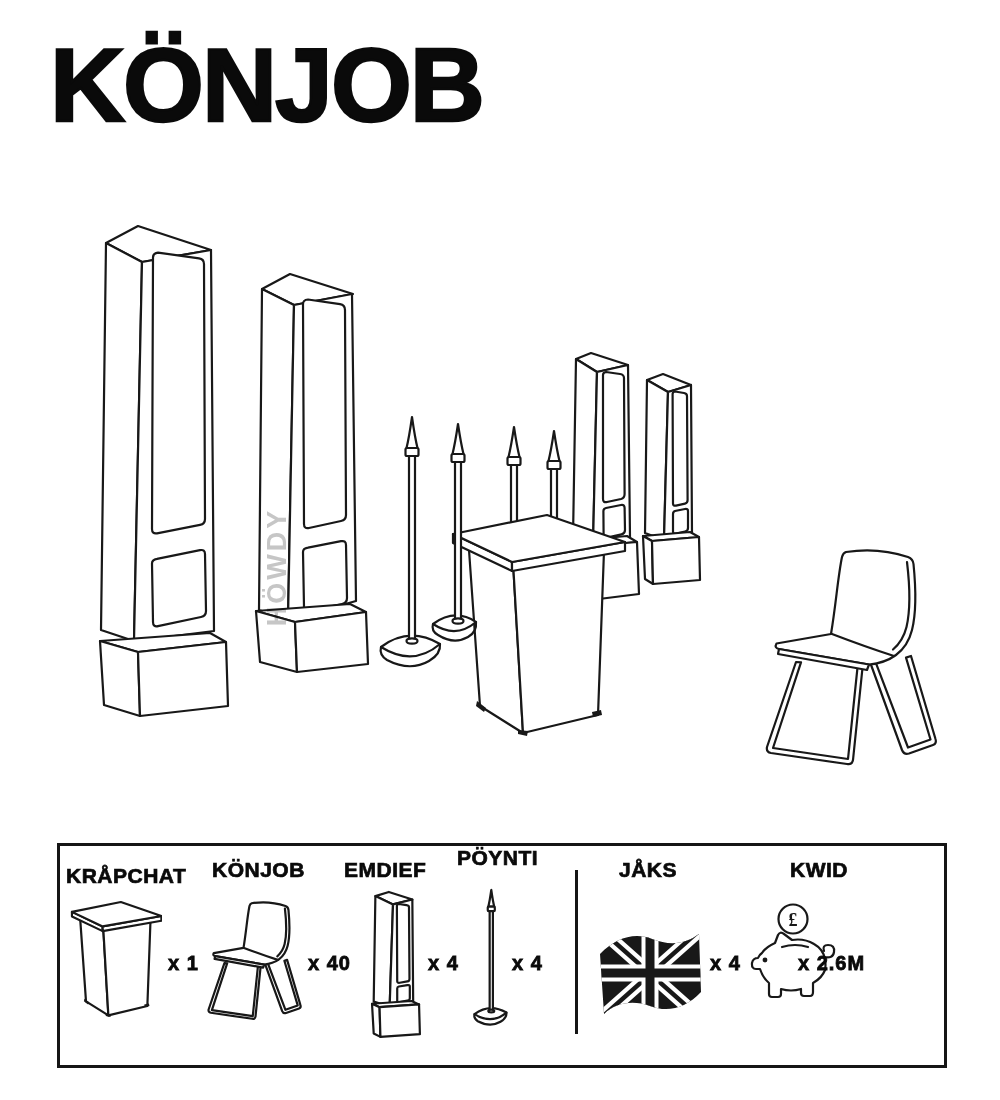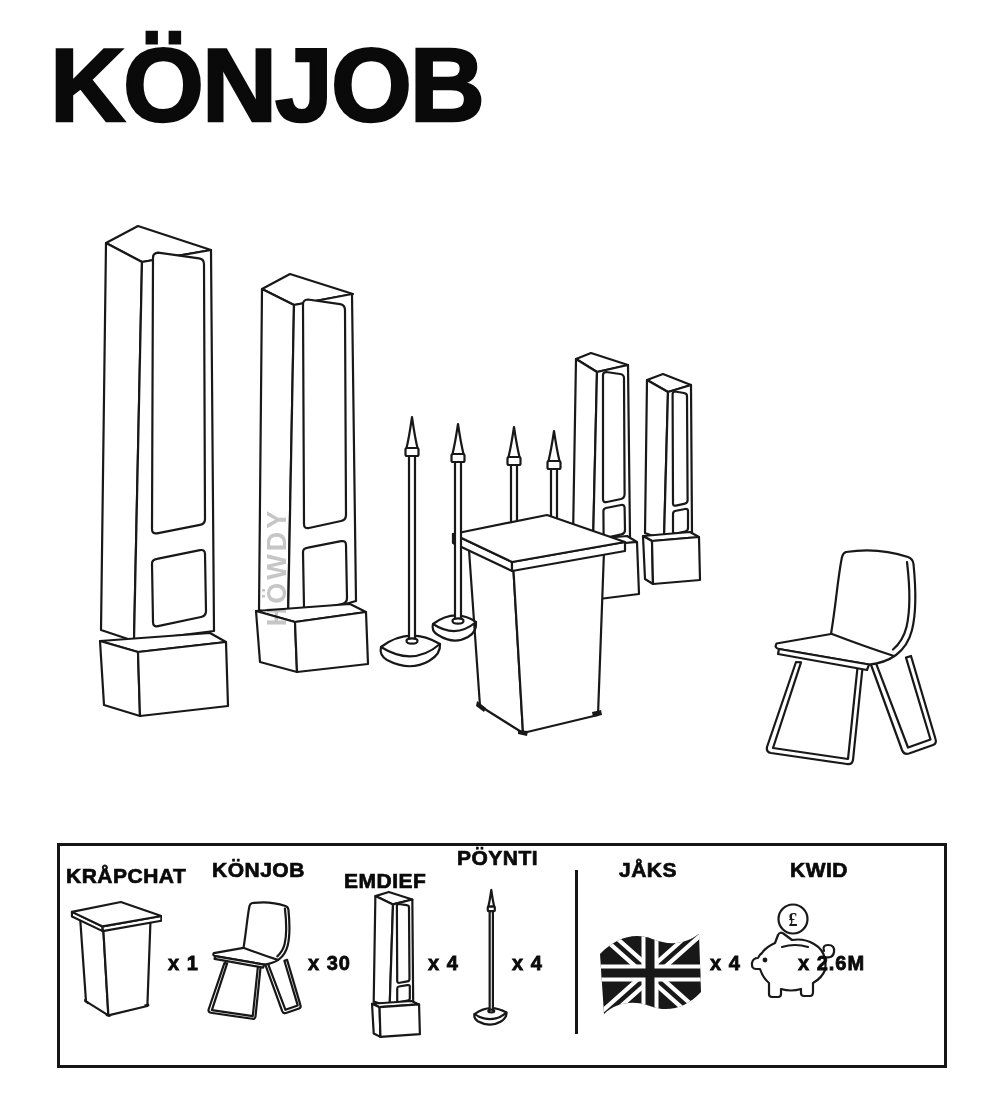--- a/index.html
+++ b/index.html
@@ -126,21 +126,21 @@
       <path class="lineart-open" d="M832,634 Q866,647 894,656"></path>
       <path class="lineart" d="M779,649 L869,664.5 L867,670 L778,654 Z"></path>
     </g>
   </svg>
 
   <div class="watermark">HÖWDY</div>
 
   <div class="panel">
     <div class="part-label" style="left:6px;top:18px">KRÅPCHAT</div>
     <div class="part-label" style="left:152px;top:12px">KÖNJOB</div>
-    <div class="part-label" style="left:284px;top:23px">EMDIEF</div>
+    <div class="part-label" style="left:284px;top:12px">EMDIEF</div>
     <div class="part-label" style="left:397px;top:0">PÖYNTI</div>
     <div class="part-label" style="left:559px;top:12px">JÅKS</div>
     <div class="part-label" style="left:730px;top:12px">KWID</div>
 
     <div class="divider"></div>
 
     <svg class="part-icon" style="left:10px;top:54px" width="92" height="118" viewBox="0 0 92 118">
       <g transform="translate(-233.6,-265.8) scale(0.52)">
         <path class="lineart" d="M469,550 L513,562 L523,733 L480,706 Z"></path>
         <path class="lineart" d="M513,562 L604,551 L598,715 L523,733 Z"></path>
@@ -157,21 +157,21 @@
     <svg class="part-icon" style="left:145px;top:52px" width="98" height="124" viewBox="0 0 98 124">
       <g transform="translate(-414.4,-295.6) scale(0.545)">
         <path class="lineart" d="M796,662 L767,747 Q766,752 771,753 L847,764 Q852,765 853,760 L863,663 L858,662.6 L848,759 L773,748 L801,662.4 Z"></path>
         <path class="lineart" d="M870,662 L902,750 Q904,755 909,753.5 L933,745 Q937,743.5 935.5,739 L911,656 L906,657.6 L930.5,739.5 L908,747.5 L875,660.6 Z"></path>
         <path class="lineart" d="M846,552 Q878,547 908,557 Q913,559 913.5,564 C916,589 916,614 912,630 Q908,646 896,655 Q885,663 869,664.5 L779,649 Q774,648 776.5,643.5 L831,634 C836,604 838,576 842,557 Q843,553 846,552 Z"></path>
         <path class="lineart-open" d="M907,562 C910,587 910,612 906.5,627 Q903,641 893,649.5"></path>
         <path class="lineart-open" d="M832,634 Q866,647 894,656"></path>
         <path class="lineart" d="M779,649 L869,664.5 L867,670 L778,654 Z"></path>
       </g>
     </svg>
-    <div class="part-count" style="left:248px;top:106px">x 30</div>
+    <div class="part-count" style="left:248px;top:106px">x 40</div>
 
     <svg class="part-icon" style="left:310px;top:44px" width="52" height="149" viewBox="0 0 52 149">
       <g transform="translate(-538.1,-256.1) scale(0.84,0.69)">
         <path class="lineart" d="M647,380 L663,374 L691,385 L668,392 Z"></path>
         <path class="lineart" d="M647,380 L668,392 L664,540 L645,533 Z"></path>
         <path class="lineart" d="M668,392 L691,385 L692,533 L664,540 Z"></path>
         <path class="lineart" d="M675,391.5 L684,393 Q687,393.5 687,396 L687.6,500 Q687.6,503 685,503.6 L676,505.6 Q673,506.2 673,503.4 L672.6,394 Q672.6,392 675,391.5 Z"></path>
         <path class="lineart" d="M675,511 L685,509 Q688,508.5 688,511 L688,528 Q688,531 685,531.6 L676,533.6 Q673,534.2 673,531.6 L673,514 Q673,511.6 675,511 Z"></path>
         <path class="lineart" d="M643,536 L690,532 L699,537 L652,541 Z"></path>
         <path class="lineart" d="M643,536 L652,541 L653,584 L645,579 Z"></path>

